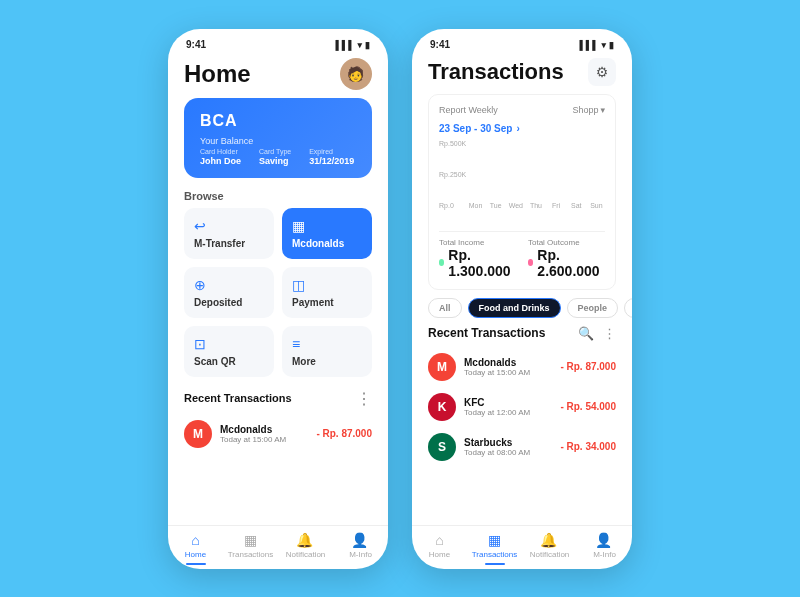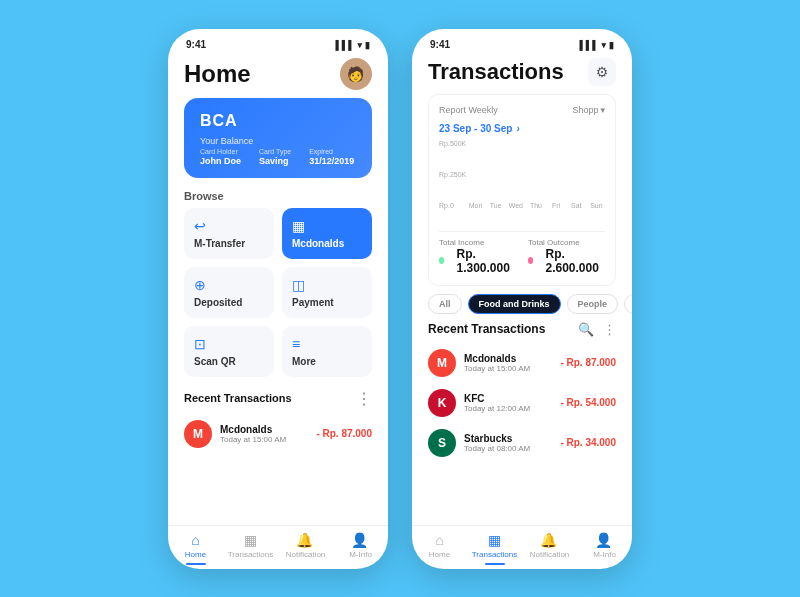--- a/index.html
+++ b/index.html
@@ -292,21 +292,21 @@
       display: flex;
       gap: 12px;
       margin-top: 6px;
       padding-top: 6px;
       border-top: 1px solid #f0f0f0;
     }
     .legend-item { display: flex; flex-direction: column; }
     .legend-label { font-size: 8px; color: #888; }
     .legend-dot-row { display: flex; align-items: center; gap: 4px; }
     .legend-dot { width: 7px; height: 7px; border-radius: 50%; }
-    .legend-value { font-size: 12px; font-weight: 600; color: #111; margin-left: 8px; }
+    .legend-value { font-size: 14px; font-weight: 600; color: #111; }
     .filter-row {
       display: flex;
       gap: 6px;
       padding: 0 16px 8px;
       overflow: hidden;
     }
     .filter-chip {
       padding: 4px 10px;
       border-radius: 14px;
       font-size: 9px;

